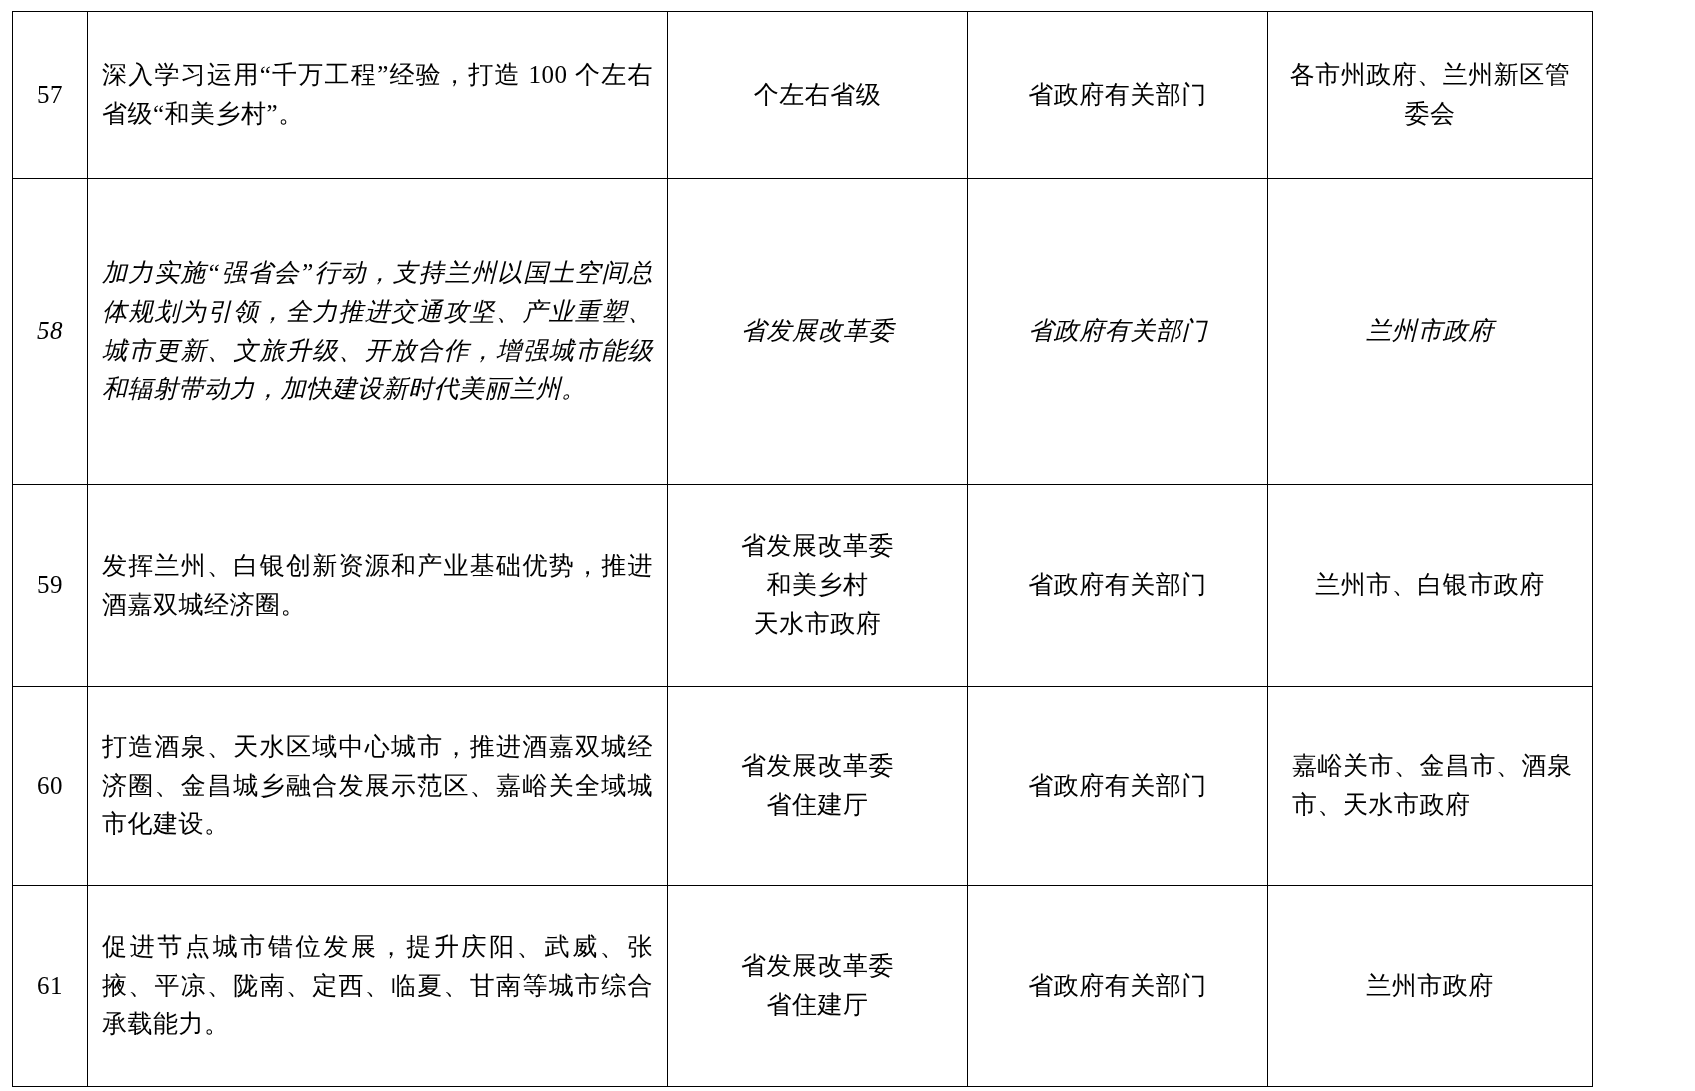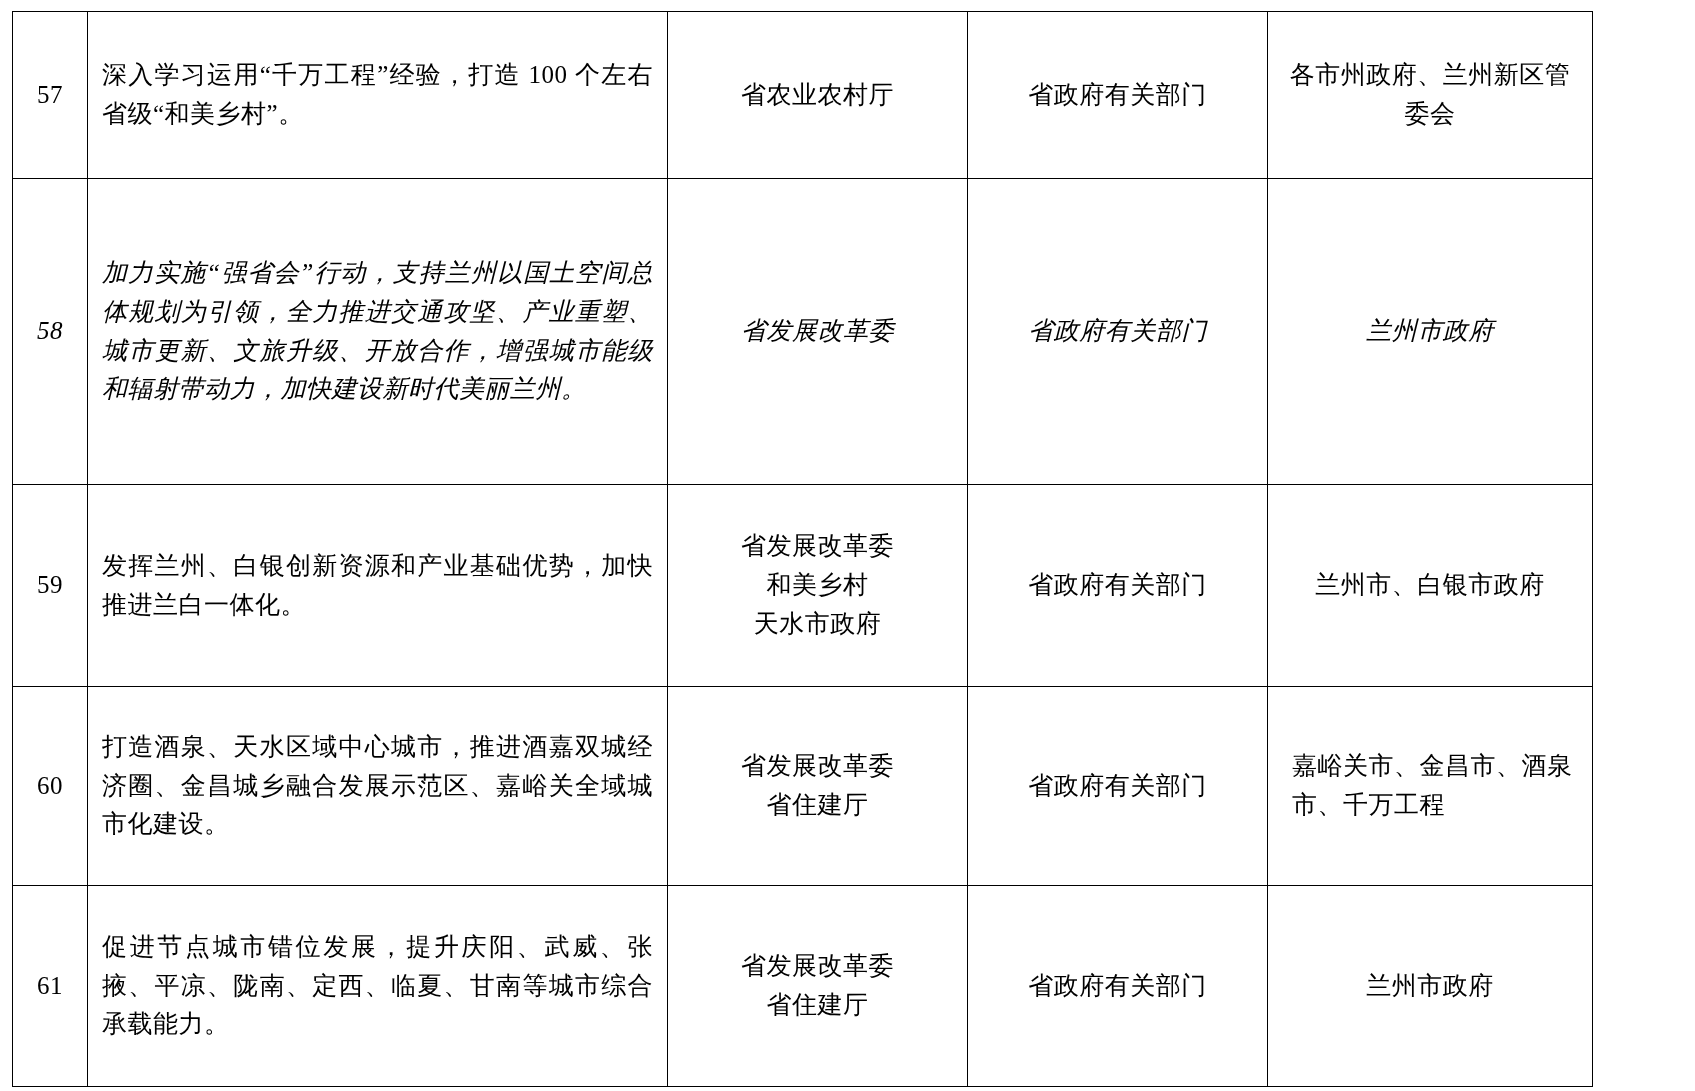--- a/index.html
+++ b/index.html
@@ -79,21 +79,21 @@
       <col class="c-task">
       <col class="c-lead">
       <col class="c-coop">
       <col class="c-exec">
     </colgroup>
     <tbody>
       <tr class="r57">
         <td class="num">57</td>
         <td class="task">深入学习运用“千万工程”经验，打造 100 个左右省级“和美乡村”。</td>
         <td class="lead multi-line">
-          <span>省农业农村厅</span>
+          <span>个左右省级</span>
         </td>
         <td class="coop multi-line">
           <span>省政府有关部门</span>
         </td>
         <td class="exec">各市州政府、兰州新区管委会</td>
       </tr>
 
       <tr class="r58">
         <td class="num">58</td>
         <td class="task">加力实施“强省会”行动，支持兰州以国土空间总体规划为引领，全力推进交通攻坚、产业重塑、城市更新、文旅升级、开放合作，增强城市能级和辐射带动力，加快建设新时代美丽兰州。</td>
@@ -101,21 +101,21 @@
           <span>省发展改革委</span>
         </td>
         <td class="coop multi-line">
           <span>省政府有关部门</span>
         </td>
         <td class="exec">兰州市政府</td>
       </tr>
 
       <tr class="r59">
         <td class="num">59</td>
-        <td class="task">发挥兰州、白银创新资源和产业基础优势，加快推进兰白一体化。</td>
+        <td class="task">发挥兰州、白银创新资源和产业基础优势，推进酒嘉双城经济圈。</td>
         <td class="lead multi-line">
           <span>省发展改革委</span>
           <span>和美乡村</span>
           <span>天水市政府</span>
         </td>
         <td class="coop multi-line">
           <span>省政府有关部门</span>
         </td>
         <td class="exec">兰州市、白银市政府</td>
       </tr>
@@ -123,21 +123,21 @@
       <tr class="r60">
         <td class="num">60</td>
         <td class="task">打造酒泉、天水区域中心城市，推进酒嘉双城经济圈、金昌城乡融合发展示范区、嘉峪关全域城市化建设。</td>
         <td class="lead multi-line">
           <span>省发展改革委</span>
           <span>省住建厅</span>
         </td>
         <td class="coop multi-line">
           <span>省政府有关部门</span>
         </td>
-        <td class="exec left-align">嘉峪关市、金昌市、酒泉市、千万工程</td>
+        <td class="exec left-align">嘉峪关市、金昌市、酒泉市、天水市政府</td>
       </tr>
 
       <tr class="r61">
         <td class="num">61</td>
         <td class="task">促进节点城市错位发展，提升庆阳、武威、张掖、平凉、陇南、定西、临夏、甘南等城市综合承载能力。</td>
         <td class="lead multi-line">
           <span>省发展改革委</span>
           <span>省住建厅</span>
         </td>
         <td class="coop multi-line">

